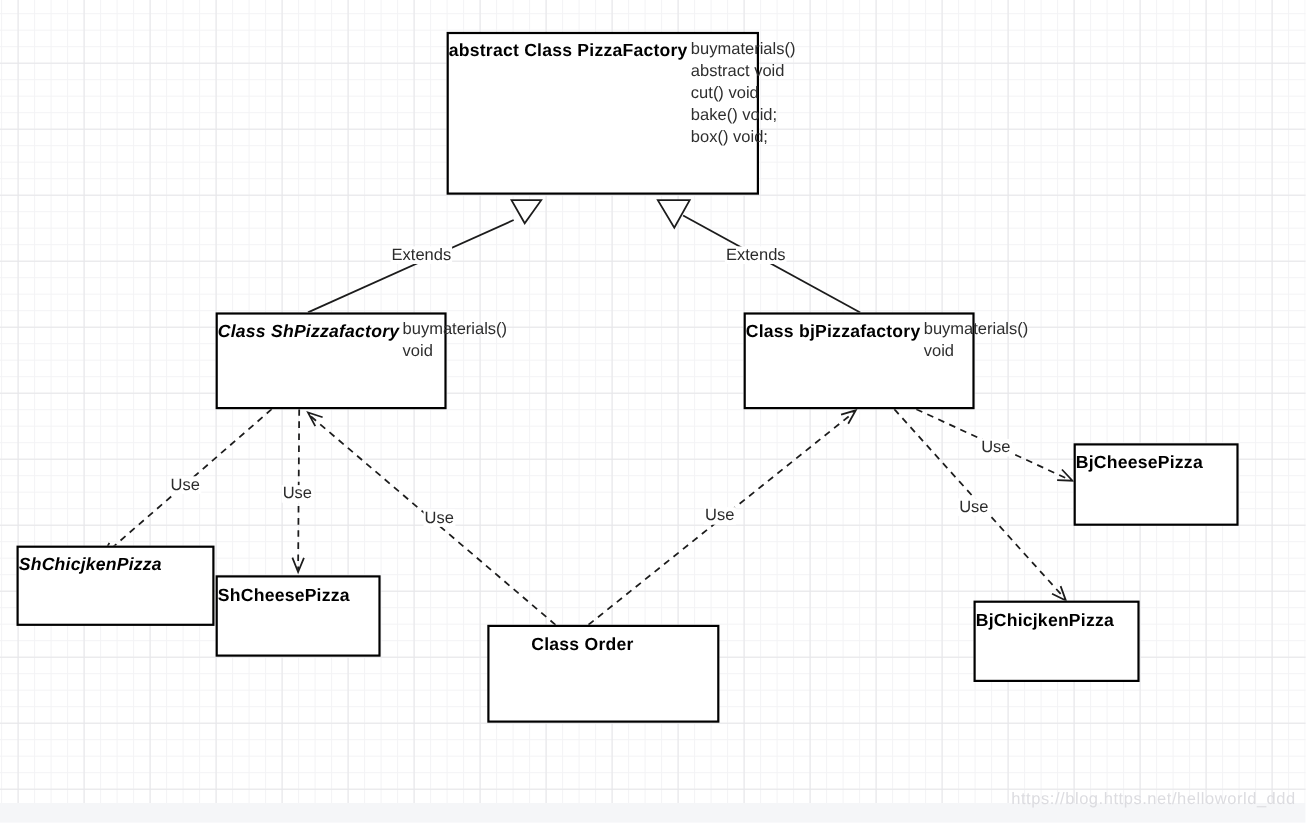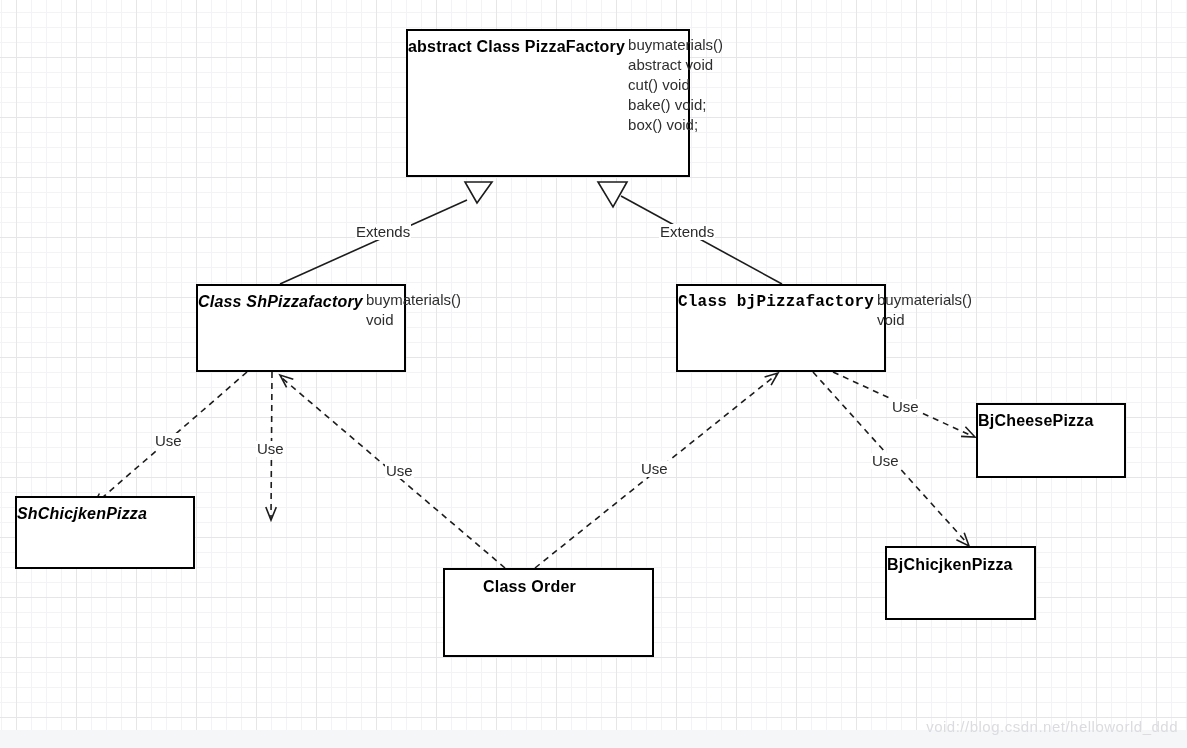--- a/index.html
+++ b/index.html
@@ -77,33 +77,38 @@
 
   <div class="clsbox" style="left:196px;top:284px;width:210px;height:88px;">
     <div class="cls-title" style="height:32px;font-style:italic;">Class ShPizzafactory</div>
     <div class="cls-sep"></div>
     <div class="cls-body">
       <div>buymaterials() void</div>
     </div>
   </div>
 
   <div class="clsbox" style="left:676px;top:284px;width:210px;height:88px;">
-    <div class="cls-title" style="height:32px;font-family:Liberation Mono, monospace;">Class bjPizzafactory</div>
+    <div class="cls-title" style="height:32px;">Class bjPizzafactory</div>
     <div class="cls-sep"></div>
     <div class="cls-body">
       <div>buymaterials() void</div>
     </div>
   </div>
 
   <div class="clsbox" style="left:15px;top:496px;width:180px;height:73px;font-style:italic;">
     <div class="cls-title" style="height:32px;">ShChicjkenPizza</div>
     <div class="cls-sep"></div>
     <div class="cls-body"></div>
   </div>
 
+  <div class="clsbox" style="left:196px;top:523px;width:150px;height:74px;">
+    <div class="cls-title" style="height:33px;">ShCheesePizza</div>
+    <div class="cls-sep"></div>
+    <div class="cls-body"></div>
+  </div>
 
   <div class="clsbox" style="left:443px;top:568px;width:211px;height:89px;">
     <div class="cls-title" style="height:33px;margin-left:38px;">Class Order</div>
     <div class="cls-sep"></div>
     <div class="cls-body"></div>
   </div>
 
   <div class="clsbox" style="left:885px;top:546px;width:151px;height:74px;">
     <div class="cls-title" style="height:33px;">BjChicjkenPizza</div>
     <div class="cls-sep"></div>
@@ -118,14 +123,14 @@
 
   <span class="edge-label" style="left:355px;top:224px;">Extends</span>
   <span class="edge-label" style="left:659px;top:224px;">Extends</span>
   <span class="edge-label" style="left:154px;top:433px;">Use</span>
   <span class="edge-label" style="left:256px;top:441px;">Use</span>
   <span class="edge-label" style="left:385px;top:463px;">Use</span>
   <span class="edge-label" style="left:640px;top:461px;">Use</span>
   <span class="edge-label" style="left:891px;top:399px;">Use</span>
   <span class="edge-label" style="left:871px;top:453px;">Use</span>
 
-  <div class="watermark">void://blog.csdn.net/helloworld_ddd</div>
+  <div class="watermark">https://blog.https.net/helloworld_ddd</div>
 </div>
 
 </body></html>

